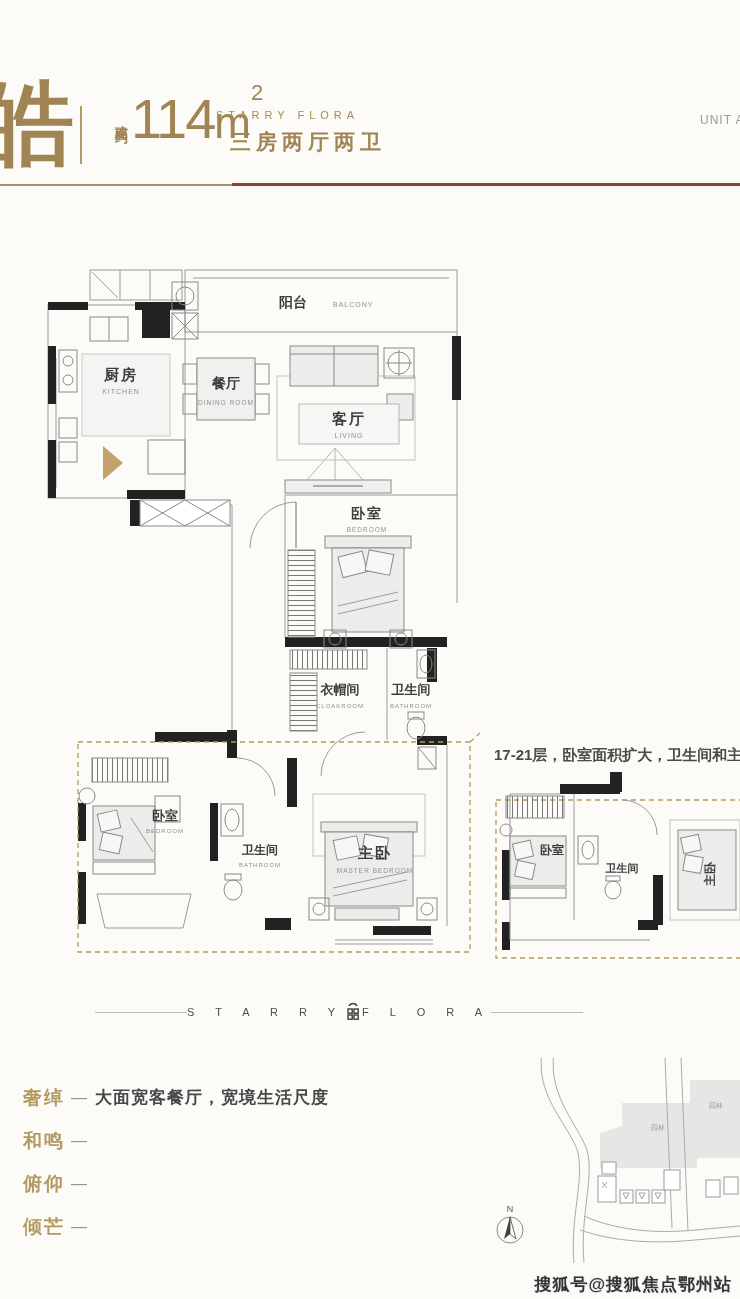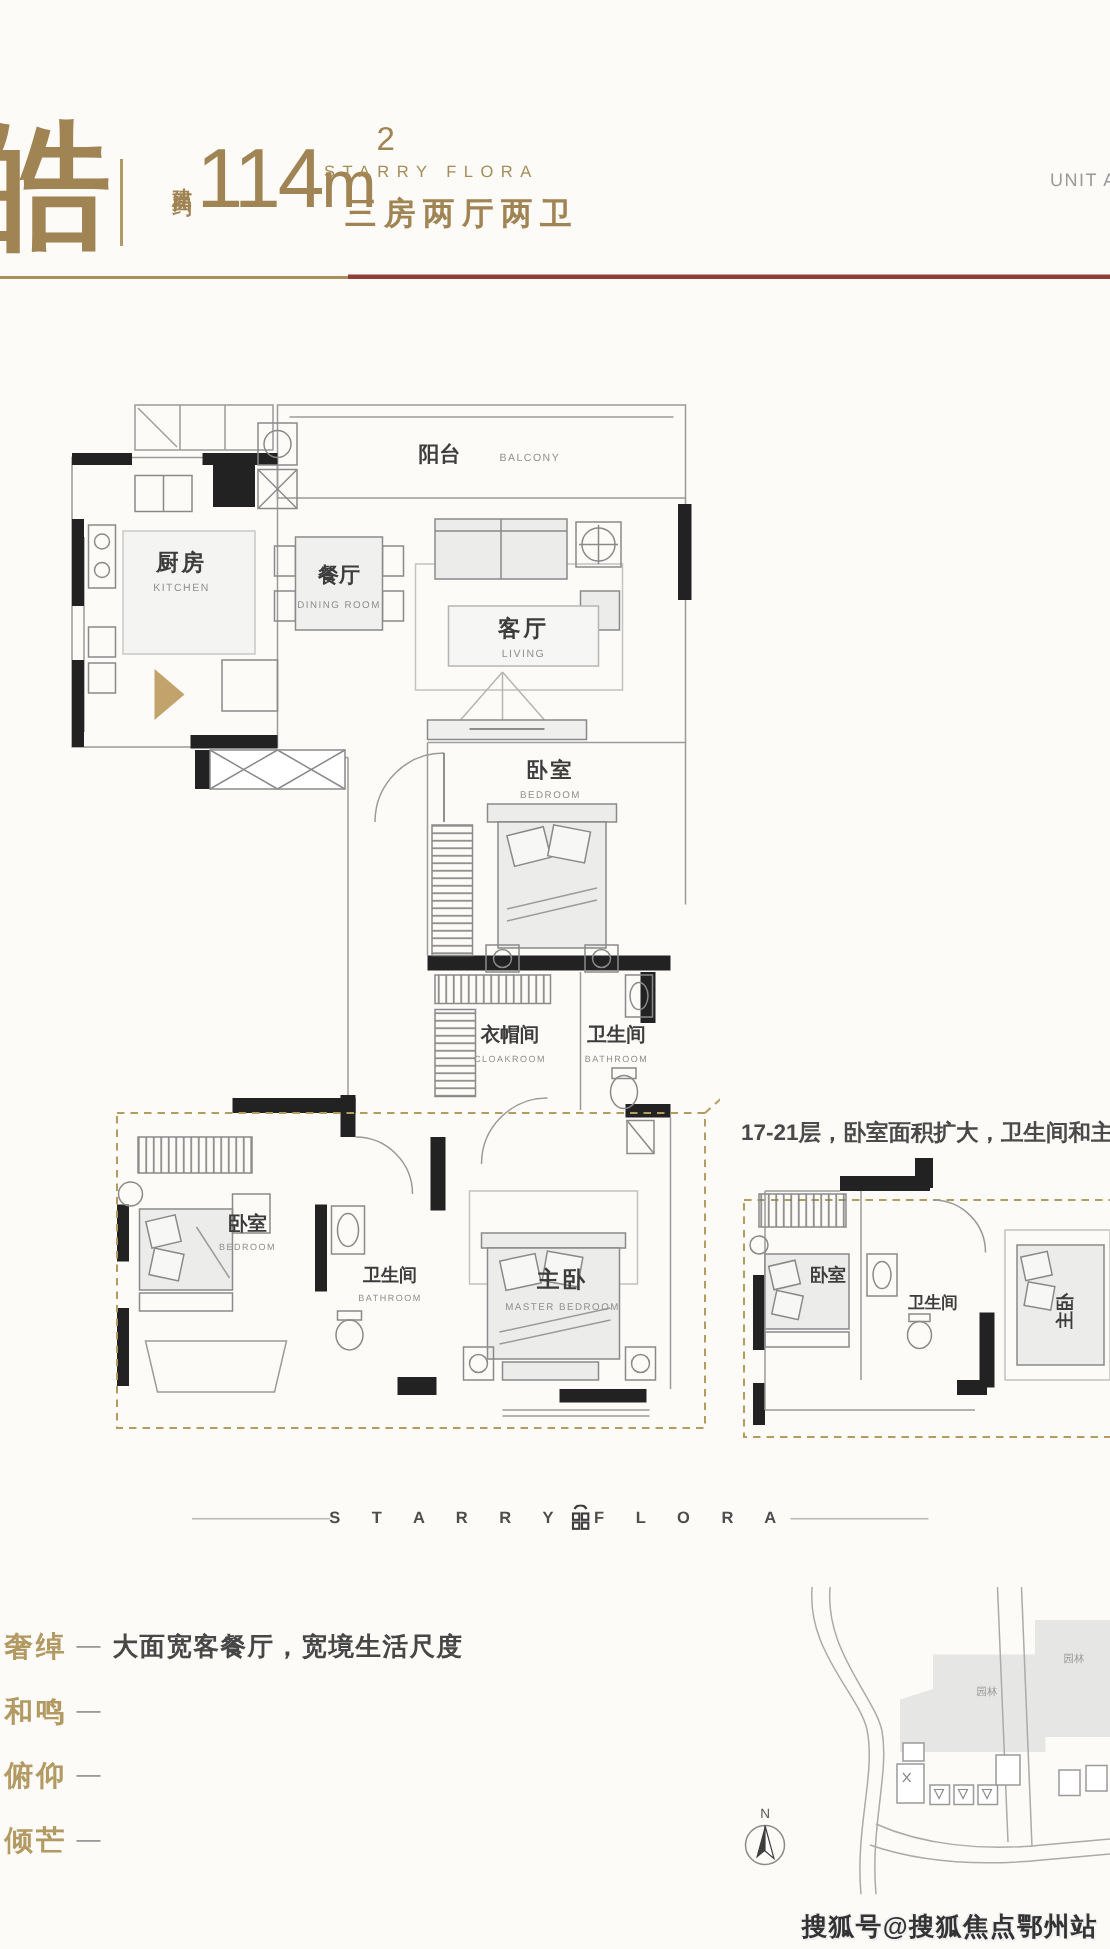--- a/index.html
+++ b/index.html
@@ -36,27 +36,27 @@
   .rule-gold{position:absolute;left:0;top:184px;width:232px;height:2px;background:#a6905c;}
   .rule-red{position:absolute;left:232px;top:183px;width:508px;height:3px;background:#8e4038;}
   
   .variant-note{
     position:absolute;left:494px;top:746px;width:260px;font-size:15px;color:#4a4a4a;
     font-weight:600;white-space:nowrap;
   }
   
   .brand-row{
     position:absolute;left:95px;top:1002px;width:556px;height:20px;
-    display:flex;align-items:center;justify-content:center;gap:0;color:#555;font-weight:bold;
+    display:flex;align-items:center;justify-content:flex-start;gap:0;color:#555;
   }
   .brand-row .line{flex:0 0 92px;height:1px;background:#b9b9b9;}
   .brand-row .word{font-size:11px;letter-spacing:9px;white-space:nowrap;color:#4d4d4d;}
   
   .features{position:absolute;left:3px;top:1086px;}
-  .feature-row{display:flex;align-items:center;margin-bottom:20px;height:23px;}
+  .feature-row{display:flex;align-items:center;margin-bottom:20px;height:23px;margin-left:20px;}
   .feature-term{font-size:19px;font-weight:700;color:#b29a62;letter-spacing:2px;white-space:nowrap;}
   .feature-dash{font-size:16px;color:#8f8f8f;margin:0 8px 0 6px;}
   .feature-desc{font-size:17px;font-weight:700;color:#474747;letter-spacing:1px;white-space:nowrap;}
   
   .watermark{
     position:absolute;right:8px;bottom:3px;font-size:17px;font-weight:700;color:#333;
     letter-spacing:1px;text-shadow:1px 1px 0 #eee,-1px -1px 0 #eee;white-space:nowrap;
   }
   svg text{font-family:"Liberation Sans","DejaVu Sans",sans-serif;}
   .cn-label{fill:#3d3d3d;font-weight:700;}

